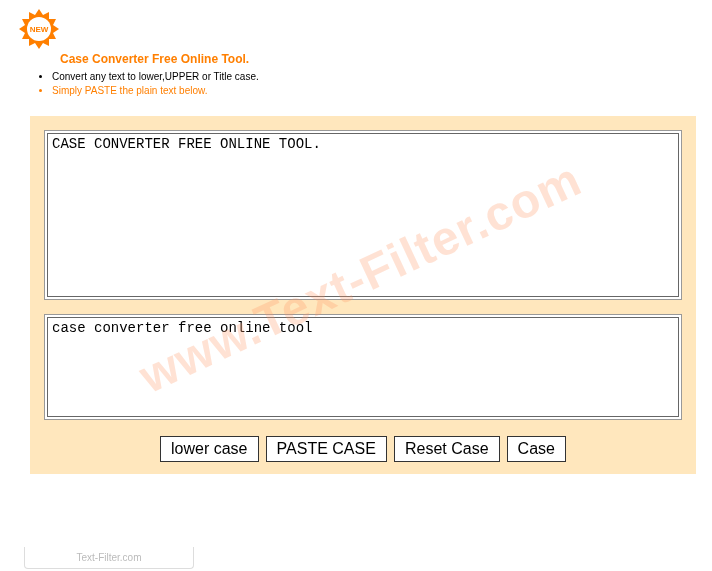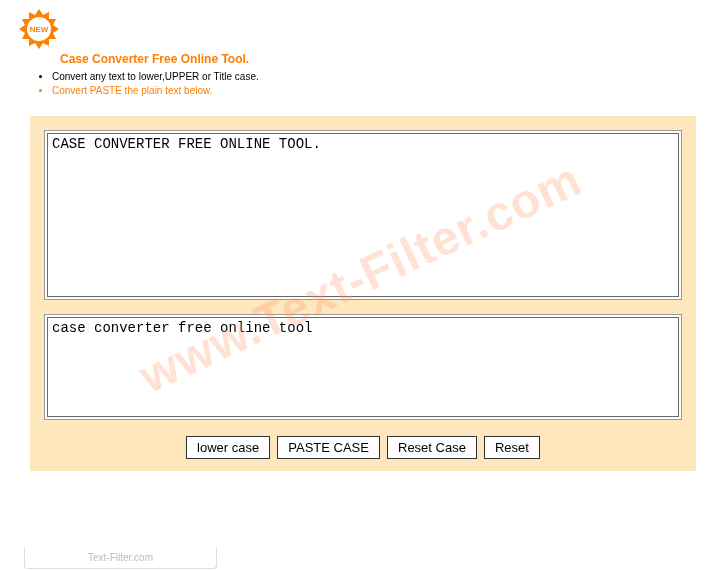--- a/index.html
+++ b/index.html
@@ -66,42 +66,42 @@
   .button-row {
     text-align: center;
     padding: 2px 0 4px 0;
   }
   .btn {
     display: inline-block;
     border: 1px solid #333;
     background: #fff;
     padding: 3px 10px;
     font-family: Arial, sans-serif;
-    font-size: 13px;
+    font-size: 16px;
     margin: 0 2px;
     cursor: pointer;
   }
   .watermark {
     position: absolute;
     left: 120px;
     top: 250px;
     font-size: 48px;
     font-weight: bold;
     color: rgba(255,150,100,0.28);
     transform: rotate(-25deg);
     pointer-events: none;
     white-space: nowrap;
     z-index: 10;
     letter-spacing: 1px;
   }
   .footer-tab {
     position: absolute;
     left: 24px;
     bottom: 2px;
-    width: 193px;
+    width: 170px;
     height: 22px;
     border: 1px solid #ddd;
     border-top: none;
     background: #fff;
     color: #bbb;
     font-size: 10px;
     text-align: center;
     line-height: 22px;
     border-radius: 0 0 4px 4px;
   }
@@ -116,33 +116,33 @@
       <circle r="12" fill="#fff"></circle>
       <text x="0" y="3" text-anchor="middle" font-size="8" font-weight="bold" fill="#ff7f00" font-family="Arial">NEW</text>
     </g>
   </svg>
 </div>
 
 <div class="title">Case Converter Free Online Tool.</div>
 
 <ul class="desc">
   <li>Convert any text to lower,UPPER or Title case.</li>
-  <li class="orange">Convert PASTE the plain text below.</li>
+  <li class="orange">Simply PASTE the plain text below.</li>
 </ul>
 
 <div class="panel">
   <div class="ta-wrap">
     <textarea class="ta1" style="">CASE CONVERTER FREE ONLINE TOOL.</textarea>
   </div>
   <div class="ta-wrap">
     <textarea class="ta2" style="">case converter free online tool</textarea>
   </div>
   <div class="button-row">
     <button class="btn">lower case</button>
     <button class="btn">PASTE CASE</button>
     <button class="btn">Reset Case</button>
-    <button class="btn">Reset</button>
+    <button class="btn">Case</button>
   </div>
 </div>
 
 <div class="watermark">www.Text-Filter.com</div>
 
 <div class="footer-tab">Text-Filter.com</div>
 
 </body></html>

